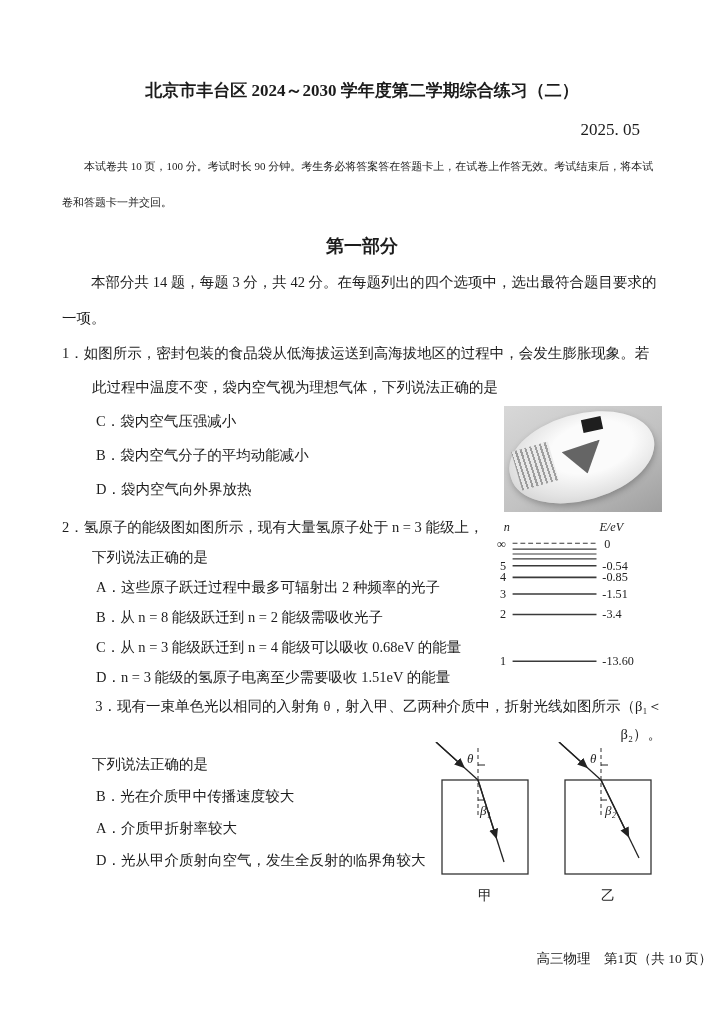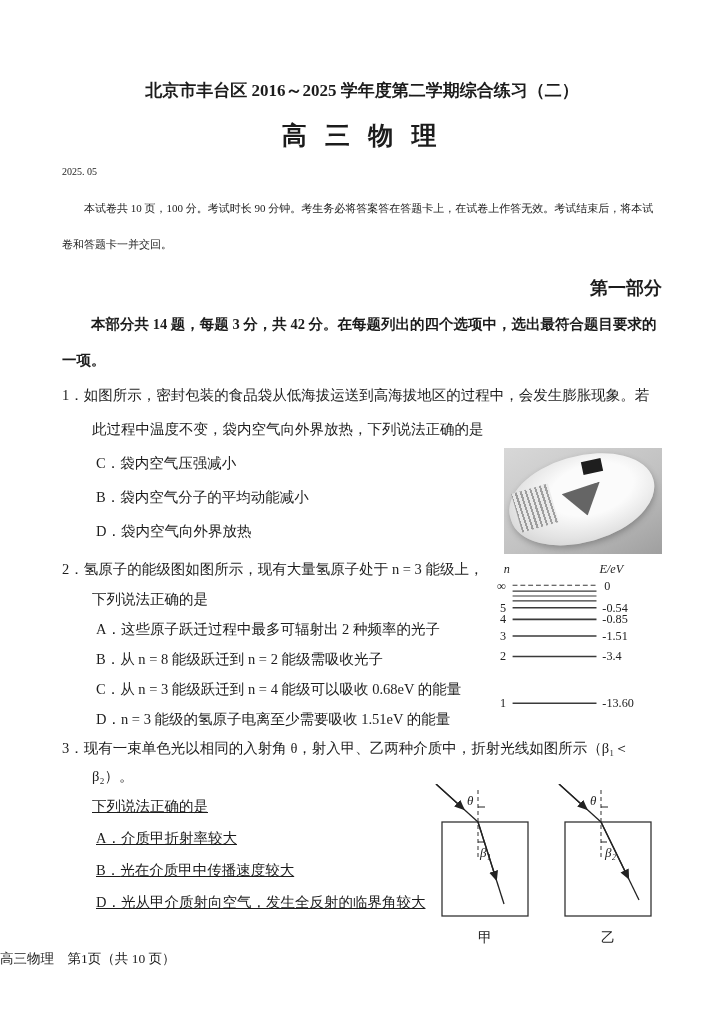--- a/index.html
+++ b/index.html
@@ -4,24 +4,24 @@
 <style>
   html,body{margin:0;padding:0;background:#ffffff;}
   .page{
     width:724px;height:1024px;position:relative;background:#fff;
     padding:78px 62px 0;box-sizing:border-box;
     font-family:"Liberation Serif","DejaVu Serif",serif;
     color:#1c1c1c;overflow:hidden;
   }
   .title{font-size:17px;font-weight:700;text-align:center;margin:0;line-height:26px;}
   .subtitle{font-size:25px;font-weight:700;text-align:center;letter-spacing:6px;margin:14px 0 0;line-height:36px;}
-  .date{text-align:left;font-size:10px;margin-top:8px;padding-right:22px;line-height:20px;}
+  .date{text-align:right;font-size:17px;margin-top:16px;padding-right:22px;line-height:20px;}
   .intro{font-size:11px;line-height:36px;text-indent:2em;margin:8px 0 0;}
-  .part-heading{font-size:18px;font-weight:700;text-align:right;margin:12px 0 0;line-height:28px;}
-  .part-desc{font-size:14.5px;font-weight:700;line-height:36px;text-indent:2em;margin:4px 0 0;}
+  .part-heading{font-size:18px;font-weight:700;text-align:center;margin:12px 0 0;line-height:28px;}
+  .part-desc{font-size:14.5px;font-weight:400;line-height:36px;text-indent:2em;margin:4px 0 0;}
   .question{font-size:14.5px;}
   .q-text{margin:0;line-height:34px;padding-left:30px;text-indent:-30px;}
   .q-row{display:flex;align-items:flex-start;}
   .options{flex:1;min-width:0;}
   .option{margin:0;line-height:34px;padding-left:34px;}
   
   .photo{width:158px;height:106px;margin-top:2px;position:relative;overflow:hidden;
     background:linear-gradient(150deg,#d8d8d8 0%,#c2c2c2 55%,#9f9f9f 100%);}
   .bag{position:absolute;left:4px;top:8px;width:148px;height:86px;transform:rotate(-16deg);
     border-radius:48% 52% 50% 50%;
@@ -34,43 +34,42 @@
   .bag-clip{position:absolute;left:78px;top:12px;width:20px;height:13px;background:#1e1e1e;transform:rotate(-12deg);}
   
   .q2 .q-text,.q2 .option{line-height:30px;}
   .q2-left{width:445px;}
   .energy{width:170px;height:158px;margin-left:auto;margin-top:2px;display:block;}
   .energy text{font-size:12.5px;fill:#222;}
   .energy .it{font-style:italic;}
   .energy line{stroke:#3a3a3a;stroke-width:1.6;}
   .energy line.thin{stroke-width:1.1;}
   
-  .q3 .q-text{line-height:28px;}
-  .q3 .option{line-height:32px;text-decoration:underline;}
+  .q3 .q-text{line-height:28px;text-align:right;}
+  .q3 .option{line-height:32px;}
   .q3-left{flex:1;min-width:0;}
   .refraction{width:235px;height:164px;margin-top:-6px;display:block;}
   .refraction text{fill:#222;}
-  .footer{position:absolute;left:0;right:4px;top:950px;text-align:left;font-size:13.5px;}
+  .footer{position:absolute;left:0;right:12px;top:950px;text-align:right;font-size:13.5px;}
 </style>
 </head>
 <body>
 
 <div class="page">
 
-  <h1 class="title">北京市丰台区 2016～2025 学年度第二学期综合练习（二）</h1>
-  <h2 class="subtitle">高 三 物 理</h2>
+  <h1 class="title">北京市丰台区 2024～2030 学年度第二学期综合练习（二）</h1>
   <div class="date">2025. 05</div>
 
   <p class="intro">本试卷共 10 页，100 分。考试时长 90 分钟。考生务必将答案答在答题卡上，在试卷上作答无效。考试结束后，将本试卷和答题卡一并交回。</p>
 
   <h3 class="part-heading">第一部分</h3>
   <p class="part-desc">本部分共 14 题，每题 3 分，共 42 分。在每题列出的四个选项中，选出最符合题目要求的一项。</p>
 
   <section class="question q1">
-    <p class="q-text"><span>1．</span><span>如图所示，密封包装的食品袋从低海拔运送到高海拔地区的过程中，会发生膨胀现象。若此过程中温度不变，袋内空气向外界放热，下列说法正确的是</span></p>
+    <p class="q-text"><span>1．</span><span>如图所示，密封包装的食品袋从低海拔运送到高海拔地区的过程中，会发生膨胀现象。若此过程中温度不变，袋内空气视为理想气体，下列说法正确的是</span></p>
     <div class="q-row">
       <div class="options">
         <p class="option"><span>C．</span><span>袋内空气压强减小</span></p>
         <p class="option"><span>B．</span><span>袋内空气分子的平均动能减小</span></p>
         <p class="option"><span>D．</span><span>袋内空气向外界放热</span></p>
       </div>
       <div class="photo">
         <div class="bag"></div>
         <div class="bag-stripes"></div>
         <div class="bag-label"></div>
@@ -132,22 +131,22 @@
       </svg>
     </div>
   </section>
 
   <section class="question q3">
     <p class="q-text"><span>3．</span><span>现有一束单色光以相同的入射角 θ，射入甲、乙两种介质中，折射光线如图所示（β₁＜β₂）。</span></p>
     <div class="q-row">
       <div class="q3-left">
         <p class="option" style="padding-left:30px;">下列说法正确的是</p>
         <div class="options">
+          <p class="option"><span>B．</span><span>光在介质甲中传播速度较大</span></p>
           <p class="option"><span>A．</span><span>介质甲折射率较大</span></p>
-          <p class="option"><span>B．</span><span>光在介质甲中传播速度较大</span></p>
           <p class="option"><span>D．</span><span>光从甲介质射向空气，发生全反射的临界角较大</span></p>
         </div>
       </div>
       <svg class="refraction" viewBox="0 0 235 164">
         <defs>
           <marker id="arw" markerWidth="9" markerHeight="8" refX="6" refY="3.5" orient="auto">
             <path d="M0,0L8,3.5L0,7Z" fill="#222"></path>
           </marker>
         </defs>
         <g>

